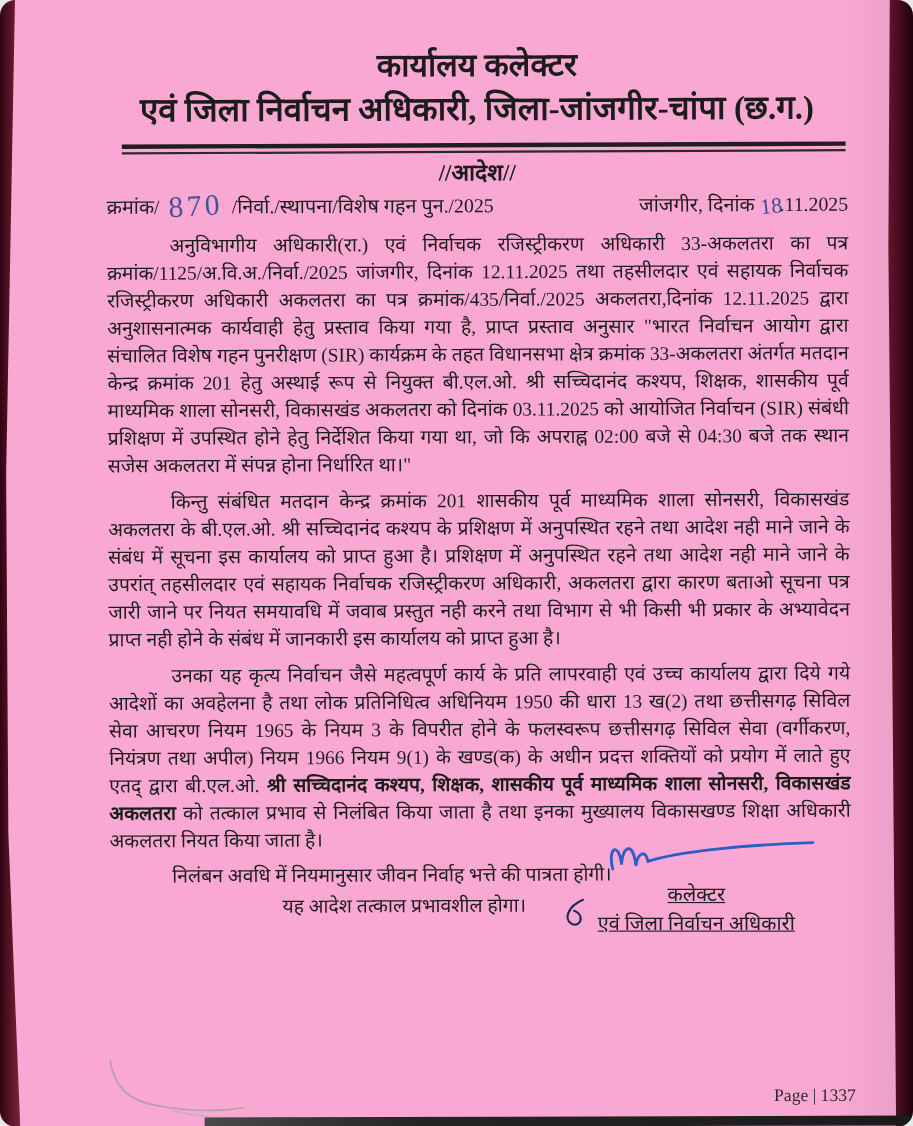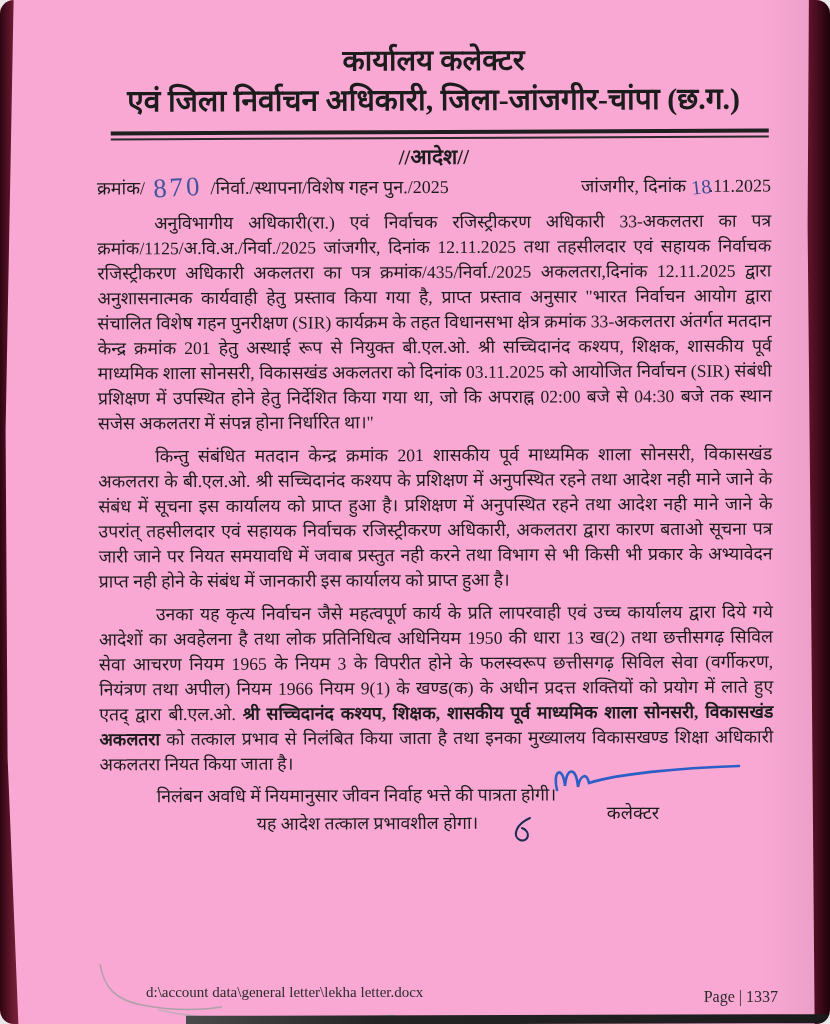--- a/index.html
+++ b/index.html
@@ -117,20 +117,21 @@
     line-height: 25px;
   }
   .sig-block {
     position: absolute;
     top: 758px;
     left: 508px;
     width: 250px;
     text-align: center;
     font-size: 18px;
     line-height: 26px;
+    text-decoration: underline;
   }
   .sig-svg { display: block; margin: 0 6px 0 auto; }
   .pen-mark { position: absolute; left: 2px; top: 56px; }
   .doc-footer {
     position: absolute;
     left: 0; top: 0; width: 830px; height: 1024px;
     pointer-events: none;
     font-family: "Liberation Serif", "DejaVu Serif", serif;
   }
   .footer-path {
@@ -183,24 +184,24 @@
   </div>
 
   <div class="sig-block">
     <svg class="sig-svg" width="205" height="42" viewBox="0 0 205 42">
       <path d="M10,32 C5,12 16,7 18,28 C19,10 29,7 31,29 C33,17 40,14 42,25 C70,16 130,10 192,8" fill="none" stroke="#2d5ec6" stroke-width="2.6" stroke-linecap="round"></path>
     </svg>
     <svg class="pen-mark" width="26" height="34" viewBox="0 0 26 34">
       <path d="M20,4 C6,10 2,22 10,26 C18,29 22,18 12,14" fill="none" stroke="#1d2b52" stroke-width="2" stroke-linecap="round"></path>
     </svg>
     <div>कलेक्टर</div>
+    <div>एवं जिला निर्वाचन अधिकारी</div>
   </div>
 
   <div class="doc-footer">
-    <span class="footer-path">d:\account data\general letter\lekha letter.docx</span>
     <span class="footer-page">Page | 1337</span>
   </div>
 
   <svg class="hair-artifact" width="830" height="1024" viewBox="0 0 830 1024">
     <path d="M100,964 C104,988 116,1000 142,1005 C168,1010 196,1011 222,1007" fill="none" stroke="#a0a0a0" stroke-width="1.5" opacity="0.85"></path>
     <path d="M158,1010 Q255,1030 395,1015" fill="none" stroke="#b0b0b0" stroke-width="1.3" opacity="0.8"></path>
   </svg>
 
   <div class="edge-left"></div>
   <div class="edge-right"></div>

